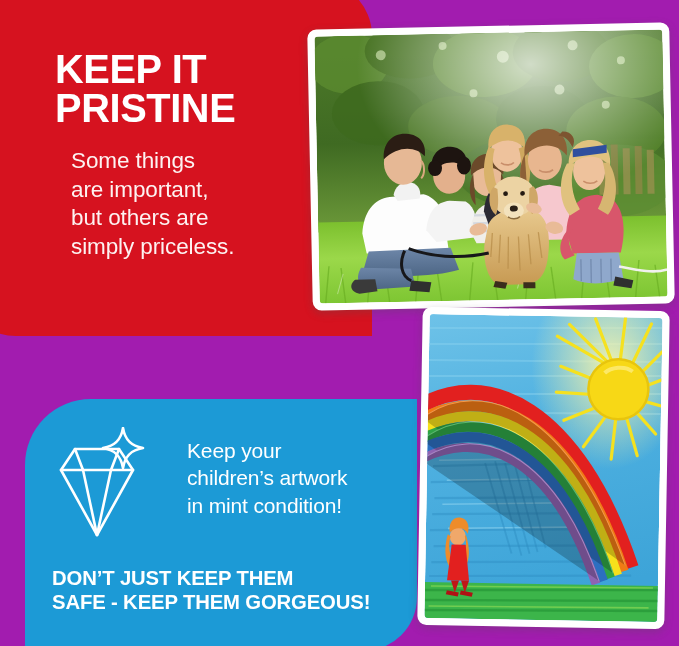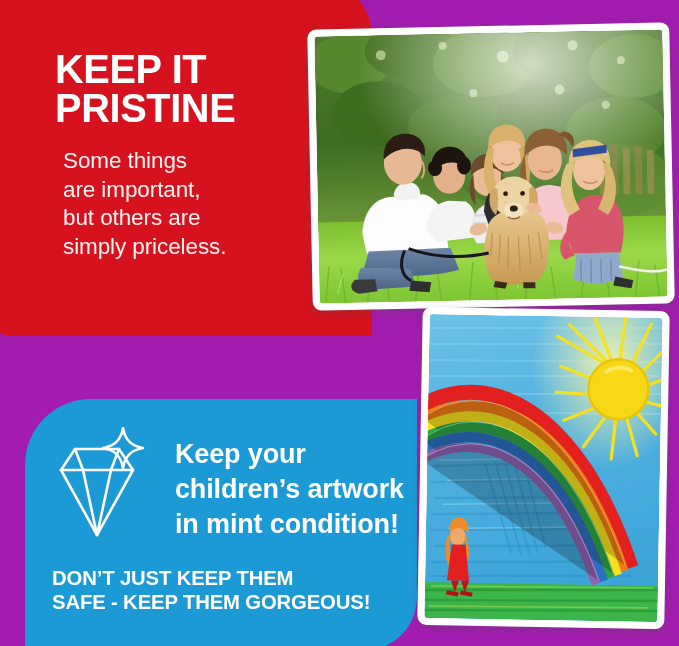--- a/index.html
+++ b/index.html
@@ -38,21 +38,21 @@
     transform:scaleX(0.97);
     transform-origin:left center;
     white-space:pre-line;
   }
   .subcopy{
     color:#fdf2f1;
     font-size:22.5px;
     line-height:1.28;
     font-weight:400;
     letter-spacing:-0.1px;
-    margin:8px;
+    margin:16px;
     white-space:pre-line;
   }
 
   
   .blue-panel{
     position:absolute;
     left:25px;top:399px;
     width:392px;height:252px;
     background:var(--blue,#1C9AD6);
     border-radius:66px 0 54px 0;
@@ -62,25 +62,25 @@
     position:absolute;
     left:20px;top:22px;
     display:flex;
     align-items:flex-start;
     gap:22px;
   }
   .gem-wrap{width:104px;height:118px;flex:0 0 auto;margin-top:6px;}
   .gem-wrap svg{display:block;width:104px;height:118px;}
   .blue-copy{
     color:#ffffff;
-    font-size:27px;
+    font-size:21px;
     line-height:1.3;
-    font-weight:700;
+    font-weight:400;
     letter-spacing:-0.15px;
-    margin:16px 0 0 4px;
+    margin:16px 0 0 16px;
     white-space:pre-line;
   }
   .tagline{
     position:absolute;
     left:27px;top:167px;
     color:#ffffff;
     font-weight:700;
     font-size:20.5px;
     line-height:1.17;
     letter-spacing:-0.15px;

